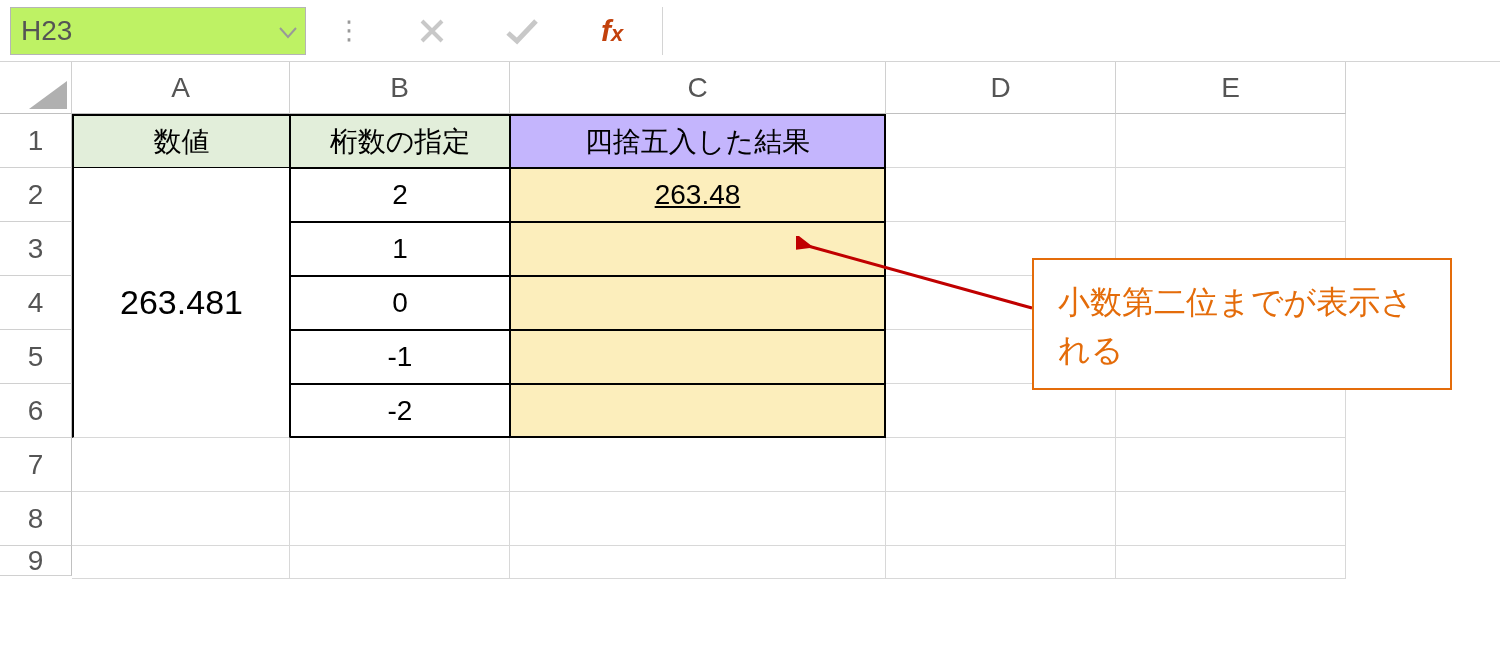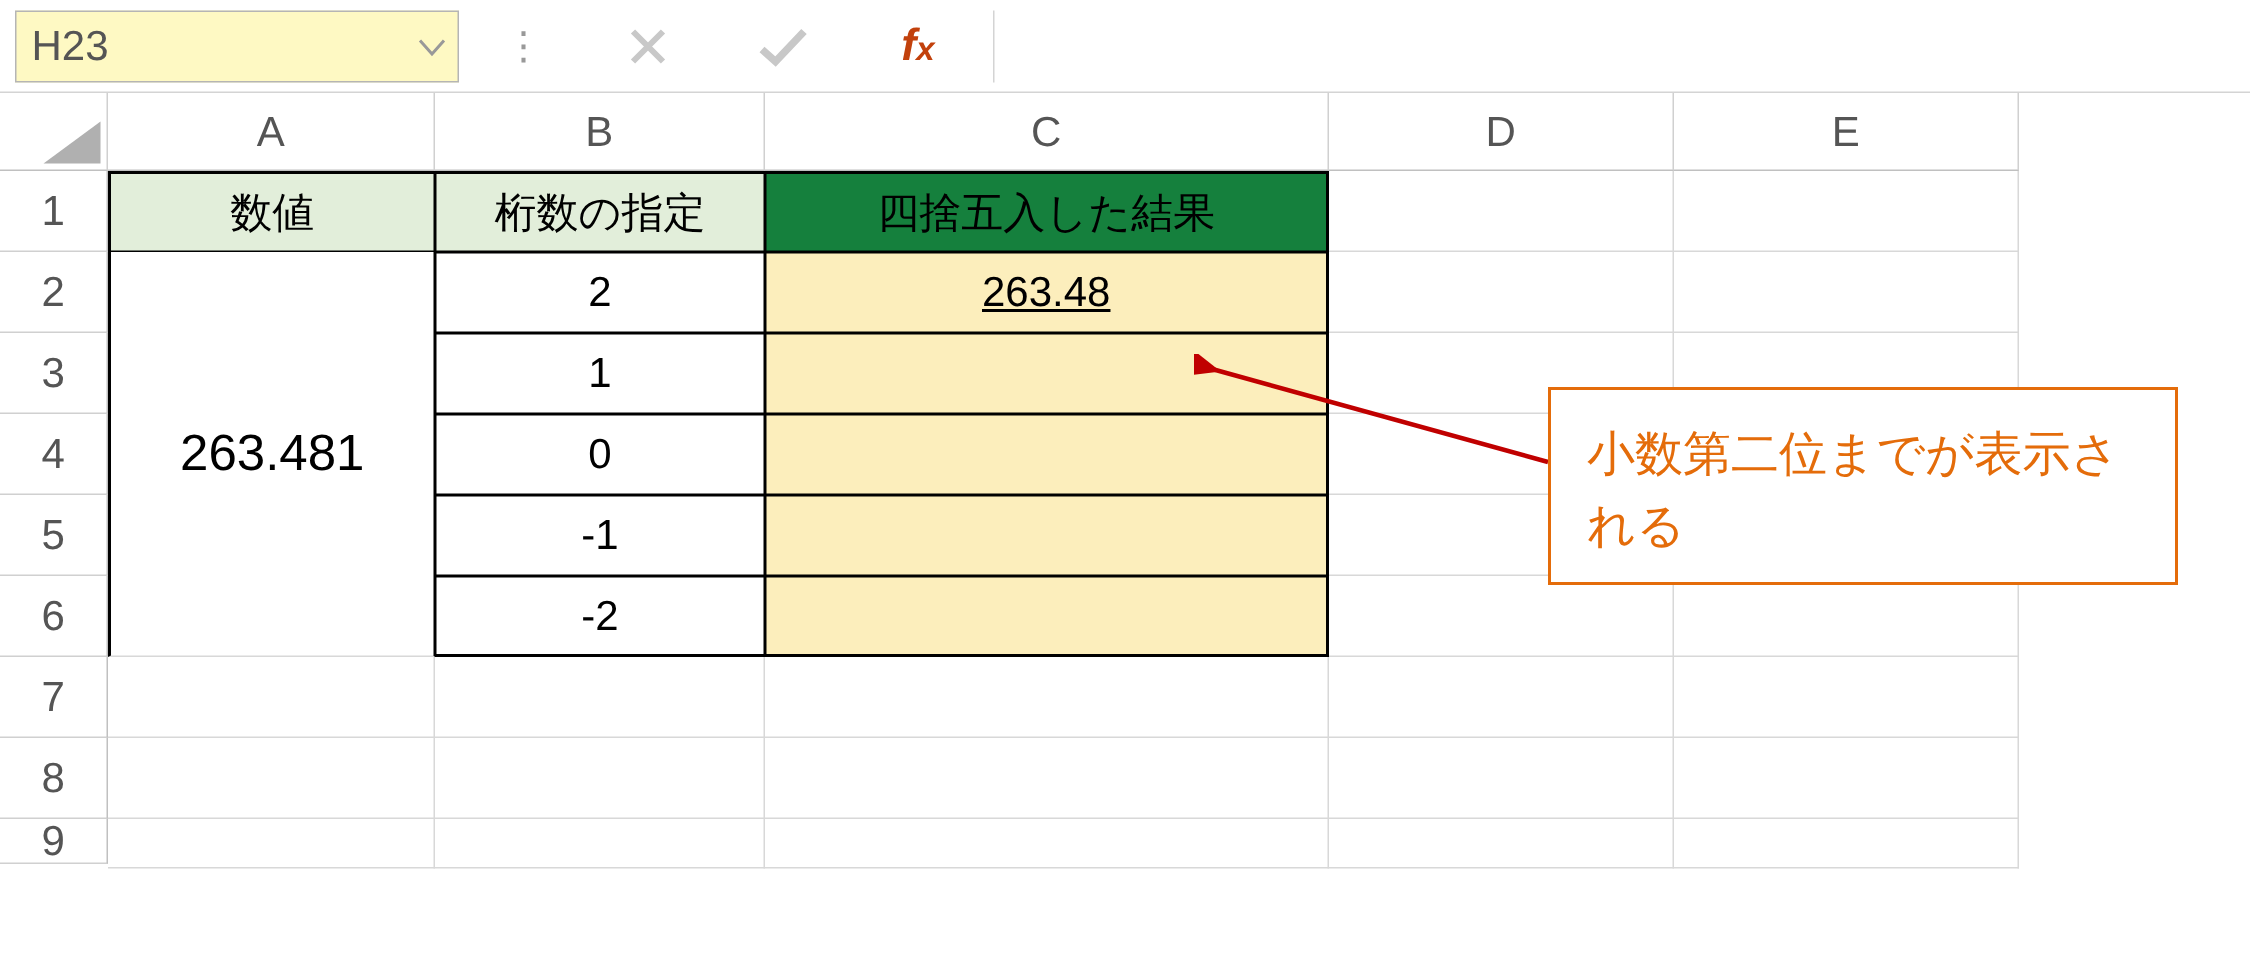--- a/index.html
+++ b/index.html
@@ -22,21 +22,21 @@
   padding: 6px 10px;
   gap: 10px;
 }
 .name-box {
   width: 296px;
   height: 48px;
   border: 1px solid #b5b5b5;
   display: flex;
   align-items: center;
   padding: 0 10px;
-  background: #fef9c3;
+  background: #bef264;
   position: relative;
   text-align: right;
 }
 .name-box-text { color: #555; font-size: 28px; }
 .name-box-dropdown {
   position: absolute; right: 8px; top: 50%; transform: translateY(-50%);
   color: #999;
 }
 .vdots { color: #999; font-size: 26px; padding: 0 20px; }
 .fb-btn {
@@ -78,21 +78,21 @@
 .cell {
   border-right: 1px solid #d8d8d8;
   border-bottom: 1px solid #d8d8d8;
   height: 54px;
   display: flex; align-items: center; justify-content: center;
   font-size: 28px;
   padding: 16px 8px;
 }
 .hdr-green { background: #e2eeda; border: 1px solid #000; }
 .hdr-green.first { border-left: 2px solid #000; border-top: 2px solid #000;}
-.hdr-cream { background: #15803d; border: 1px solid #000; border-right: 2px solid #000; border-top: 2px solid #000;}
+.hdr-cream { background: #c4b5fd; border: 1px solid #000; border-right: 2px solid #000; border-top: 2px solid #000;}
 .data-a {
   border-left: 2px solid #000;
   border-right: 1px solid #000;
 }
 .data-b {
   border: 1px solid #000;
 }
 .data-c {
   background: #fceebc;
   border: 1px solid #000;

